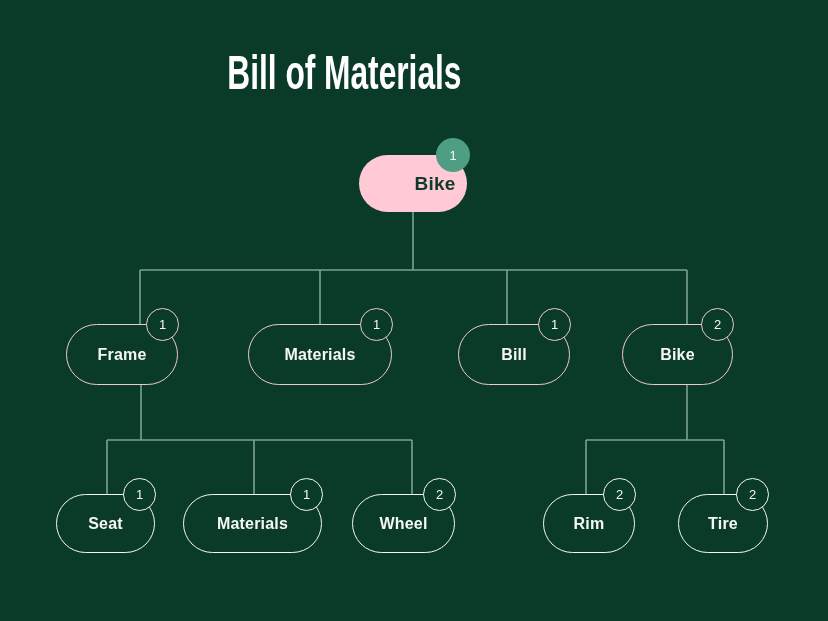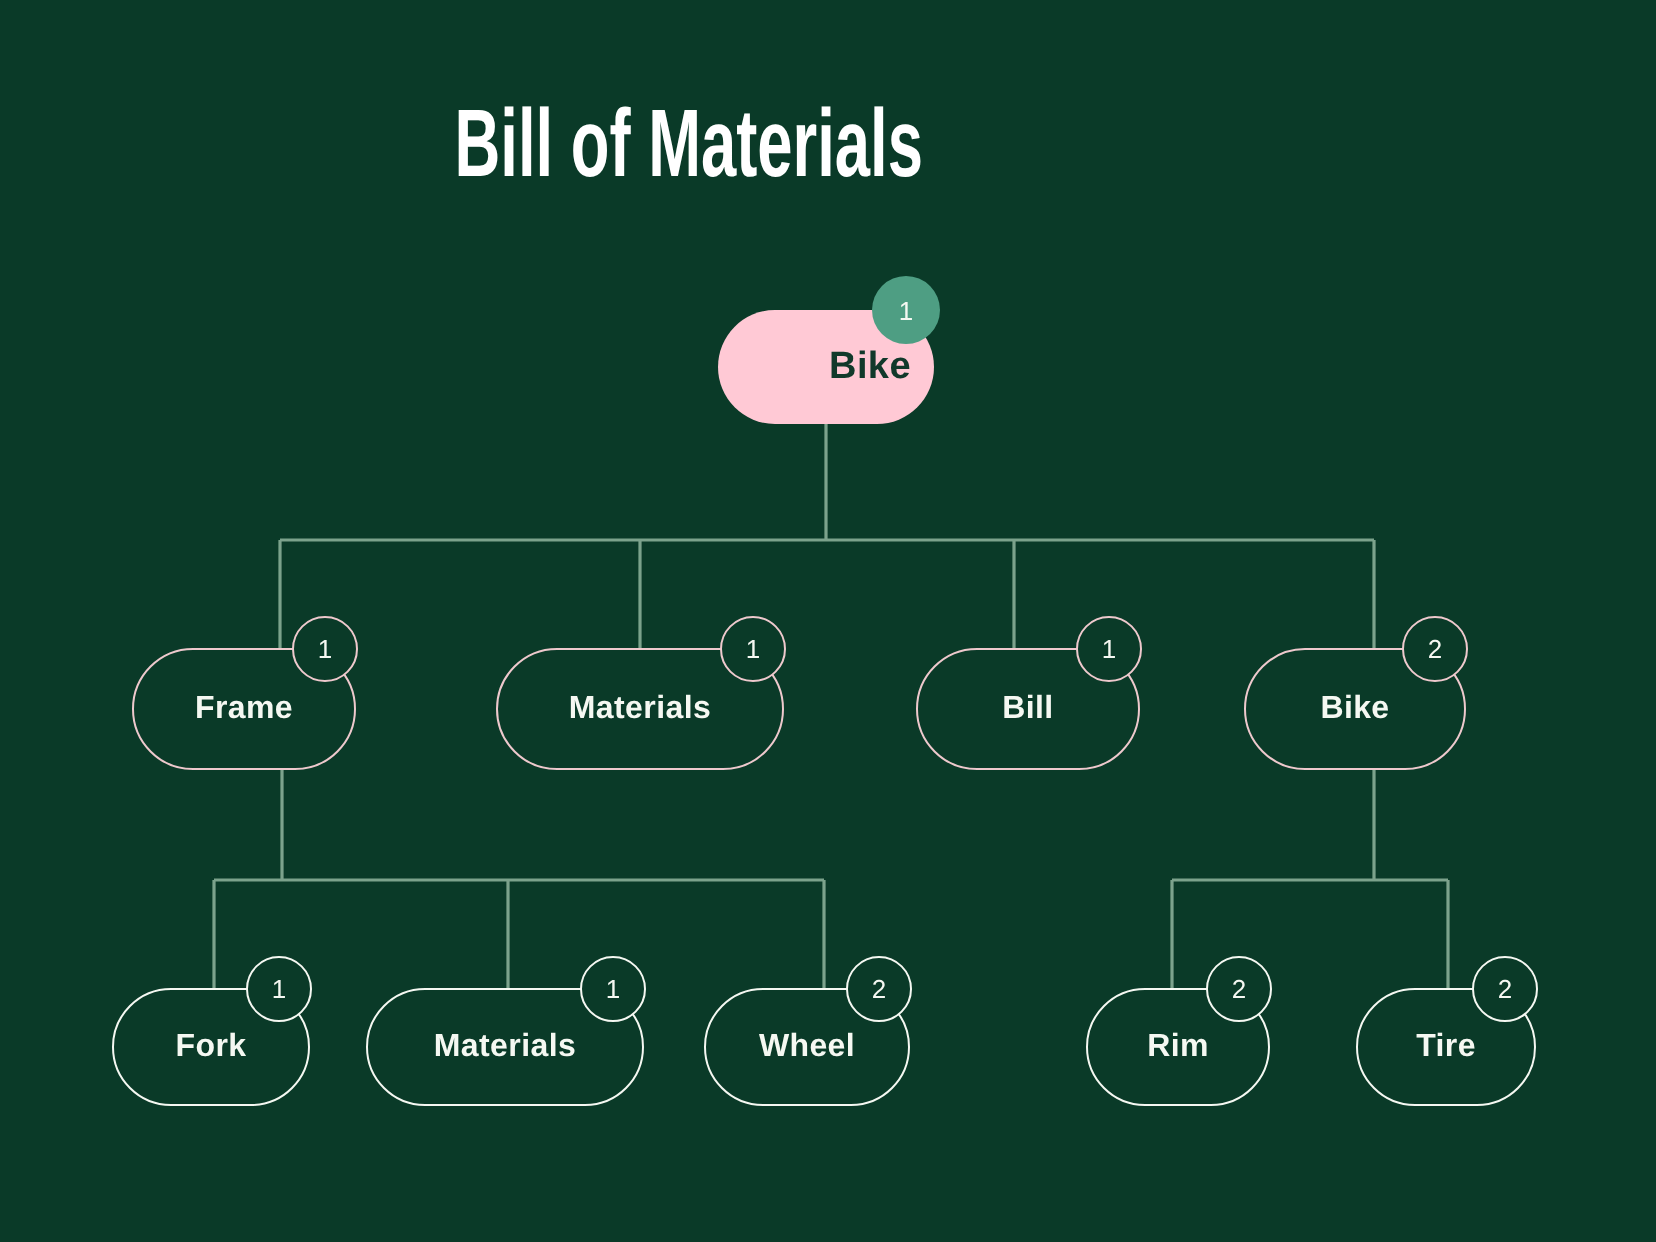--- a/index.html
+++ b/index.html
@@ -116,21 +116,21 @@
     <span class="node-label">Bill</span>
     <span class="badge">1</span>
   </div>
 
   <div class="node outline-pink n-wheel">
     <span class="node-label">Bike</span>
     <span class="badge">2</span>
   </div>
 
   <div class="node outline-white n-fork">
-    <span class="node-label">Fork</span>
+    <span class="node-label">Seat</span>
     <span class="badge">1</span>
   </div>
 
   <div class="node outline-white n-crankarm">
     <span class="node-label">Materials</span>
     <span class="badge">1</span>
   </div>
 
   <div class="node outline-white n-pedal">
     <span class="node-label">Wheel</span>

